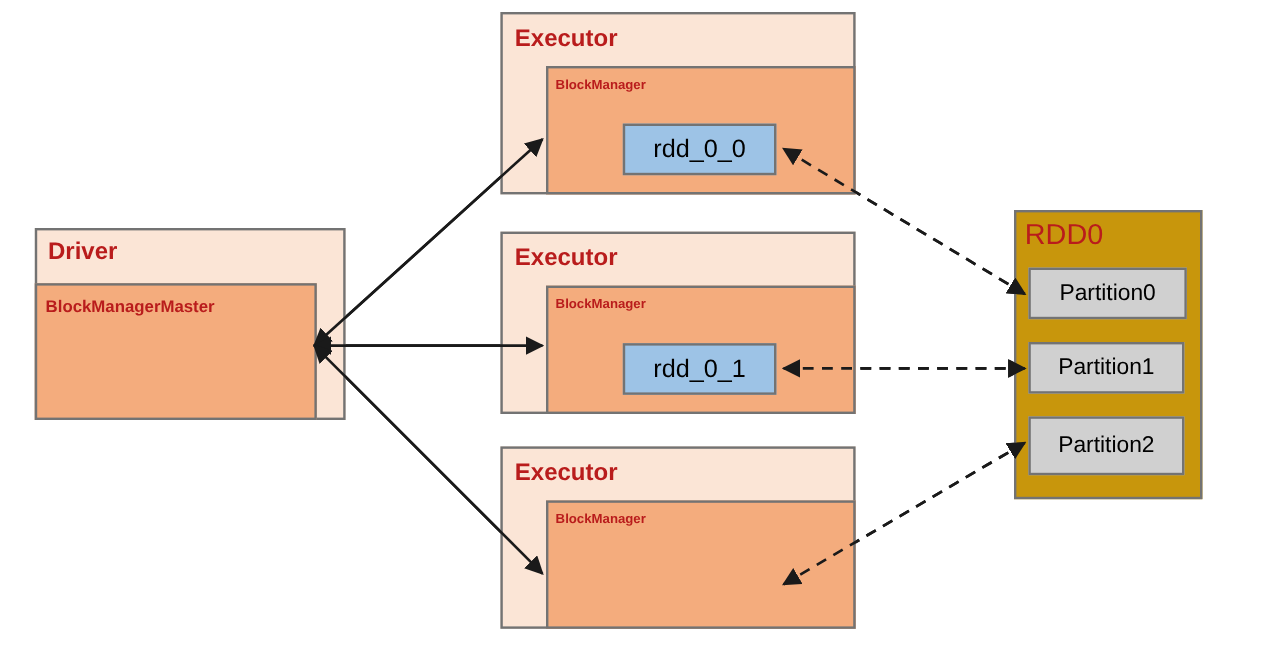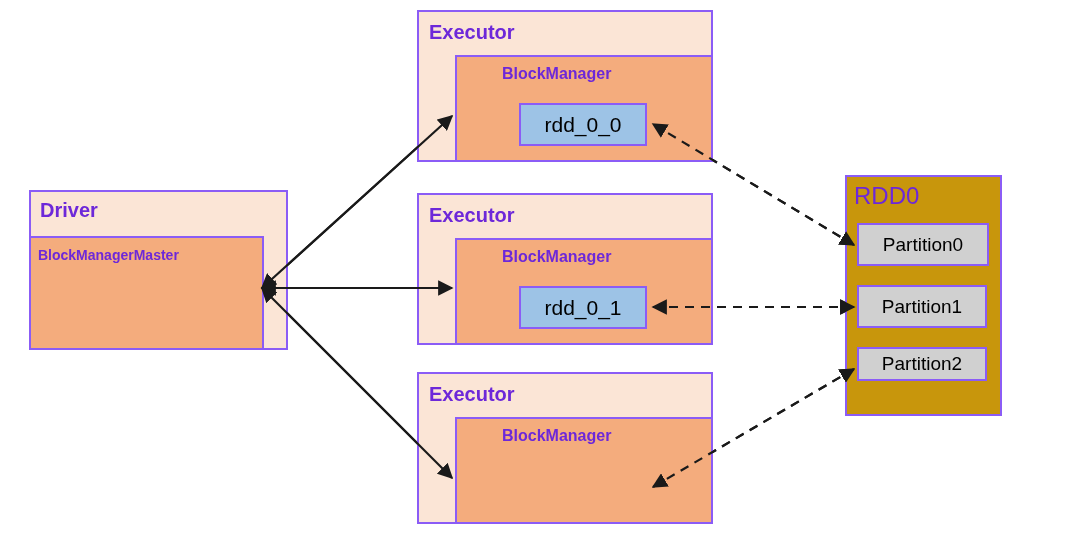--- a/index.html
+++ b/index.html
@@ -13,21 +13,21 @@
   #canvas {
     position: relative;
     width: 1068px;
     height: 552px;
     background: #ffffff;
     overflow: hidden;
   }
   .box {
     position: absolute;
     box-sizing: border-box;
-    border: 2px solid #8b5cf6;
+    border: 2px solid #737373;
   }
   .executor {
     background: #fbe5d6;
   }
   .driver {
     background: #fbe5d6;
   }
   .blockmanager {
     background: #f4ac7d;
   }
@@ -35,32 +35,31 @@
     background: #9dc3e6;
   }
   .rdd0 {
     background: #c8960c;
   }
   .partition {
     background: #d0d0d0;
   }
   .lbl {
     position: absolute;
-    color: #6d28d9;
+    color: #b91c1c;
     white-space: nowrap;
     line-height: 1;
   }
   .lbl-exec {
     font-size: 20px;
     font-weight: bold;
   }
   .lbl-bm {
-    font-size: 16px;
+    font-size: 11px;
     font-weight: bold;
-    margin-left: 39px;
   }
   .lbl-driver {
     font-size: 20px;
     font-weight: bold;
   }
   .lbl-bmm {
     font-size: 14px;
     font-weight: bold;
   }
   .lbl-rddblk {
@@ -156,21 +155,21 @@
   <div class="box rdd0" style="left:845px; top:175px; width:157px; height:241px;">
   </div>
   <div class="lbl lbl-rdd0" style="left:854px; top:184px;">RDD0</div>
 
   <div class="box partition center-text lbl-part" style="left:857px; top:223px; width:132px; height:43px;">
     <span>Partition0</span>
   </div>
   <div class="box partition center-text lbl-part" style="left:857px; top:285px; width:130px; height:43px;">
     <span>Partition1</span>
   </div>
-  <div class="box partition center-text lbl-part" style="left:857px; top:347px; width:130px; height:34px;text-align:center;">
+  <div class="box partition center-text lbl-part" style="left:857px; top:347px; width:130px; height:49px;text-align:center;">
     <span>Partition2</span>
   </div>
 
   <svg id="edges-top" style="position:absolute; left:0; top:0; width:1068px; height:552px; pointer-events:none;" viewBox="0 0 1068 552" xmlns="http://www.w3.org/2000/svg">
     <defs>
       <marker id="ah2" viewBox="0 0 10 10" refX="9" refY="5" markerWidth="7" markerHeight="7" orient="auto-start-reverse">
         <path d="M 0 0 L 10 5 L 0 10 z" fill="#1a1a1a"></path>
       </marker>
       <marker id="ah2s" viewBox="0 0 10 10" refX="9" refY="5" markerWidth="7" markerHeight="7" orient="auto-start-reverse">
         <path d="M 0 0 L 10 5 L 0 10 z" fill="#1a1a1a"></path>

